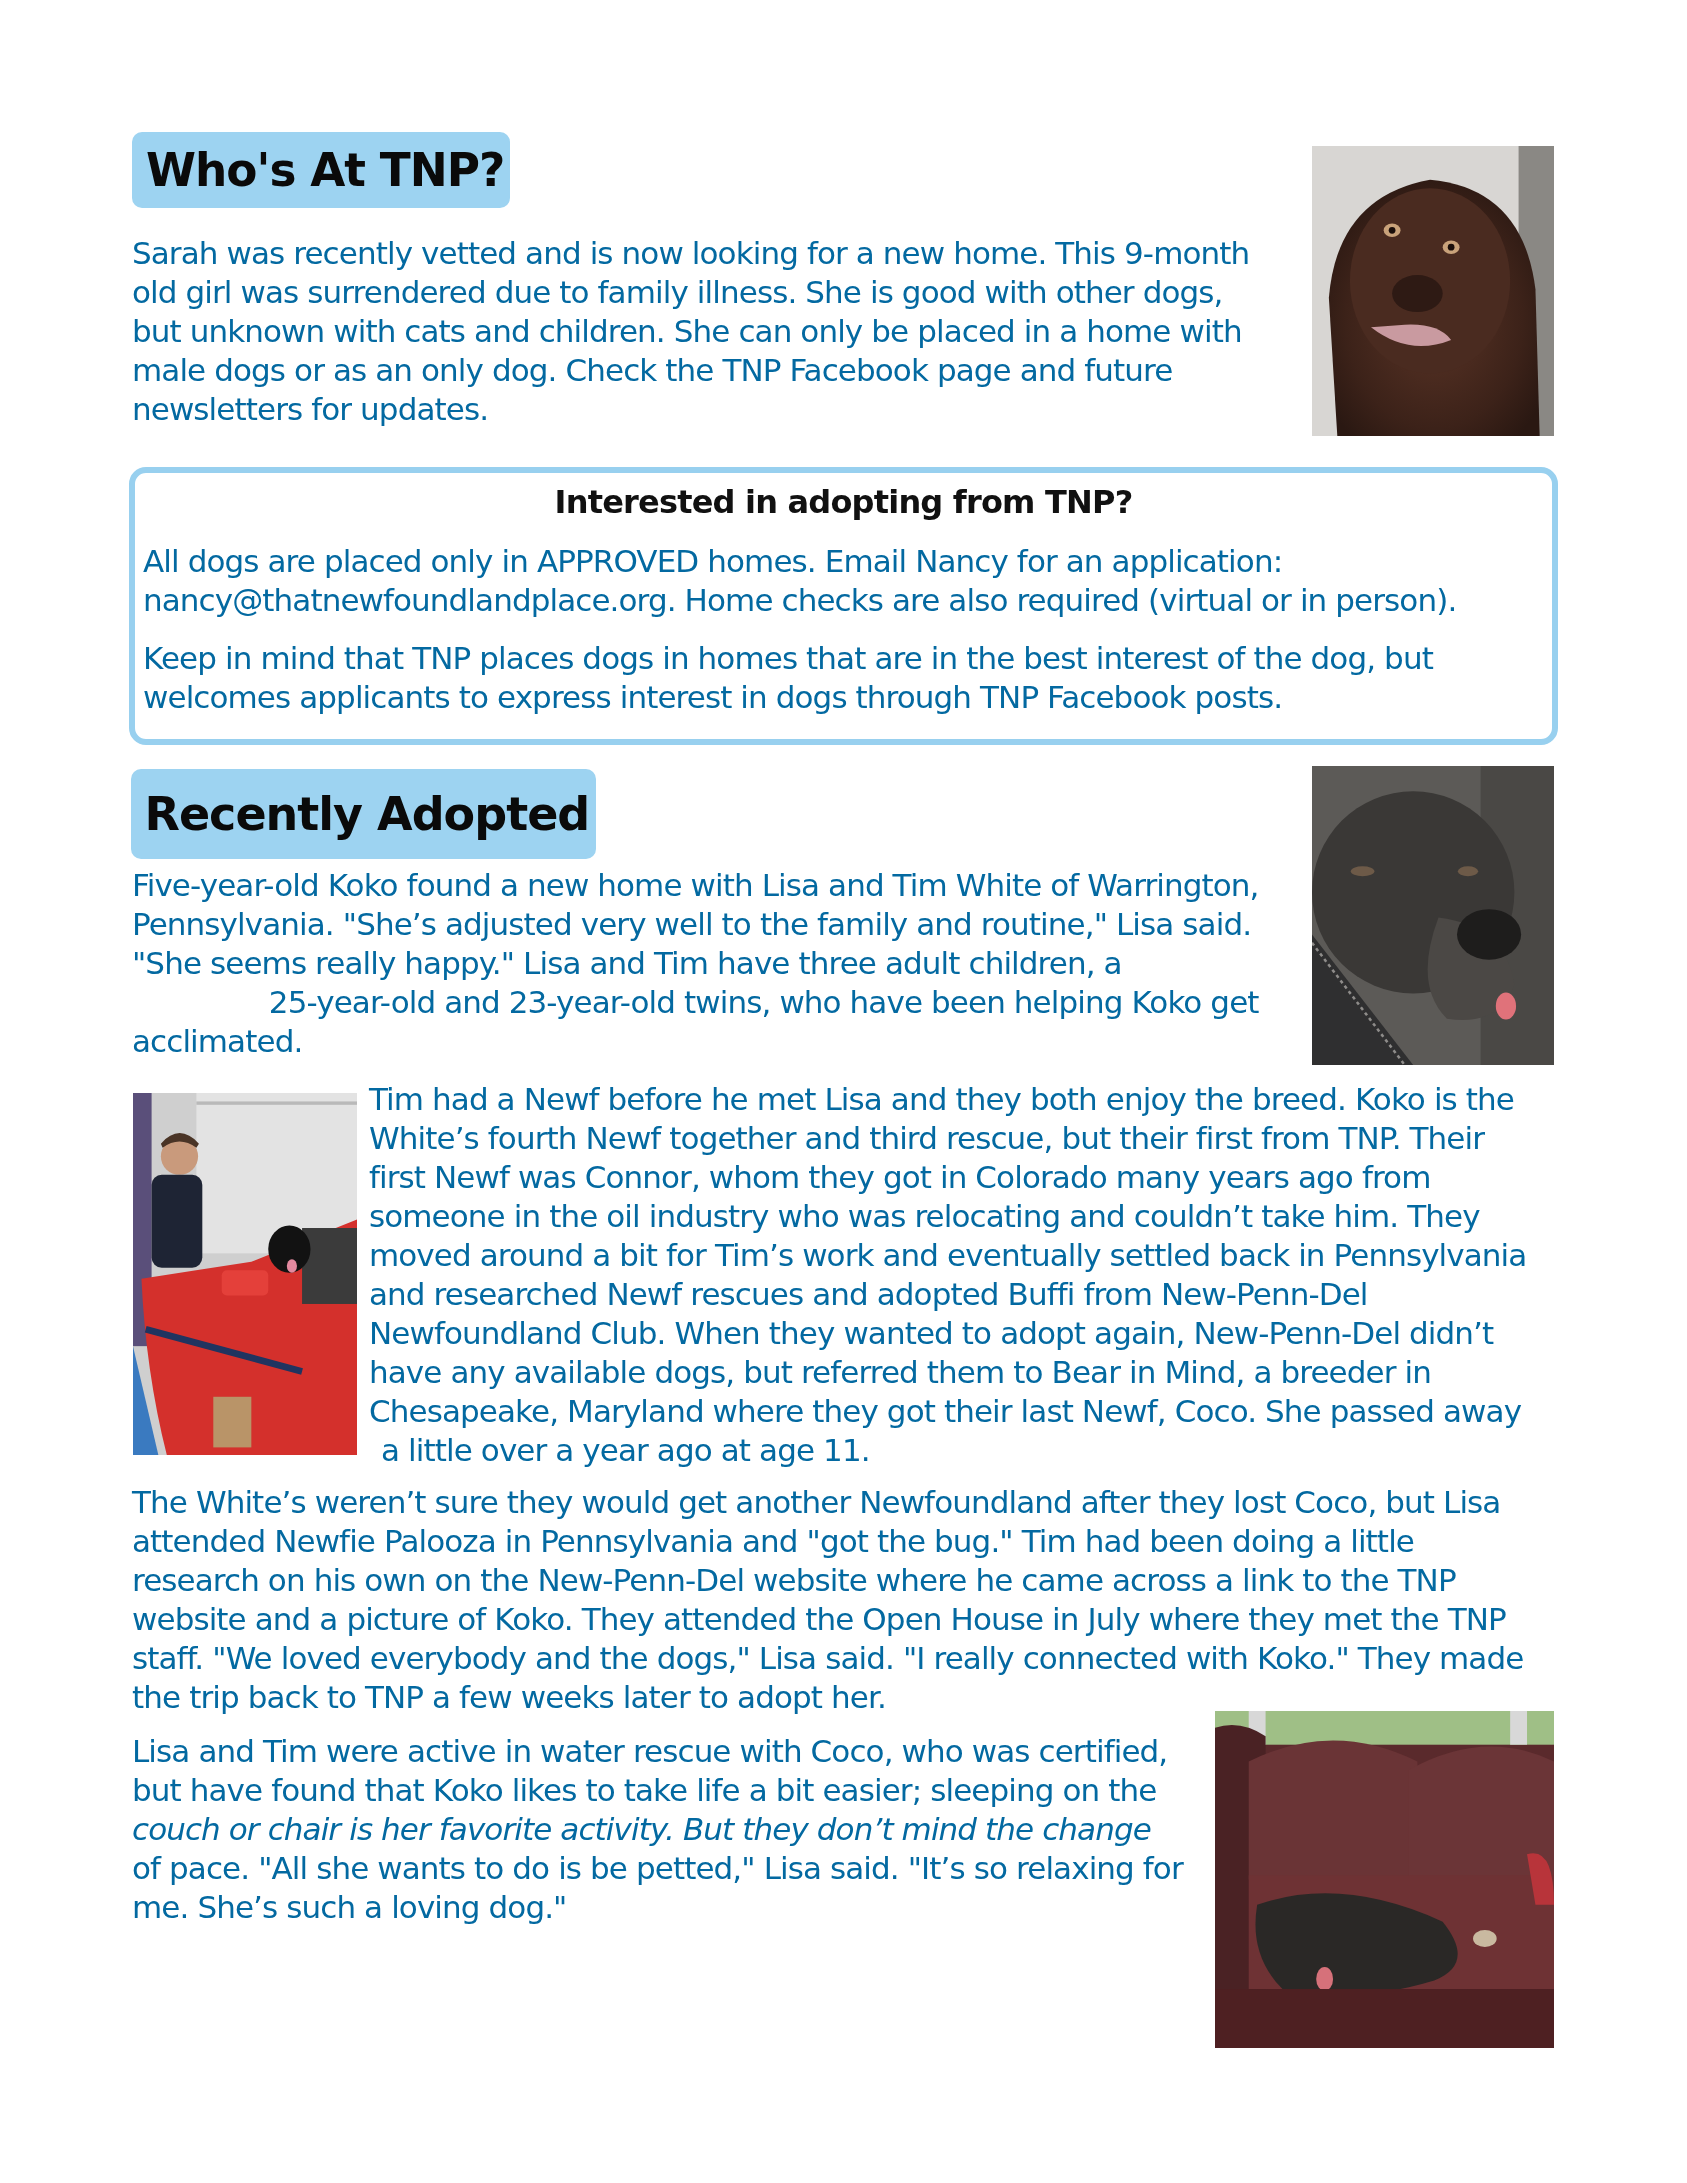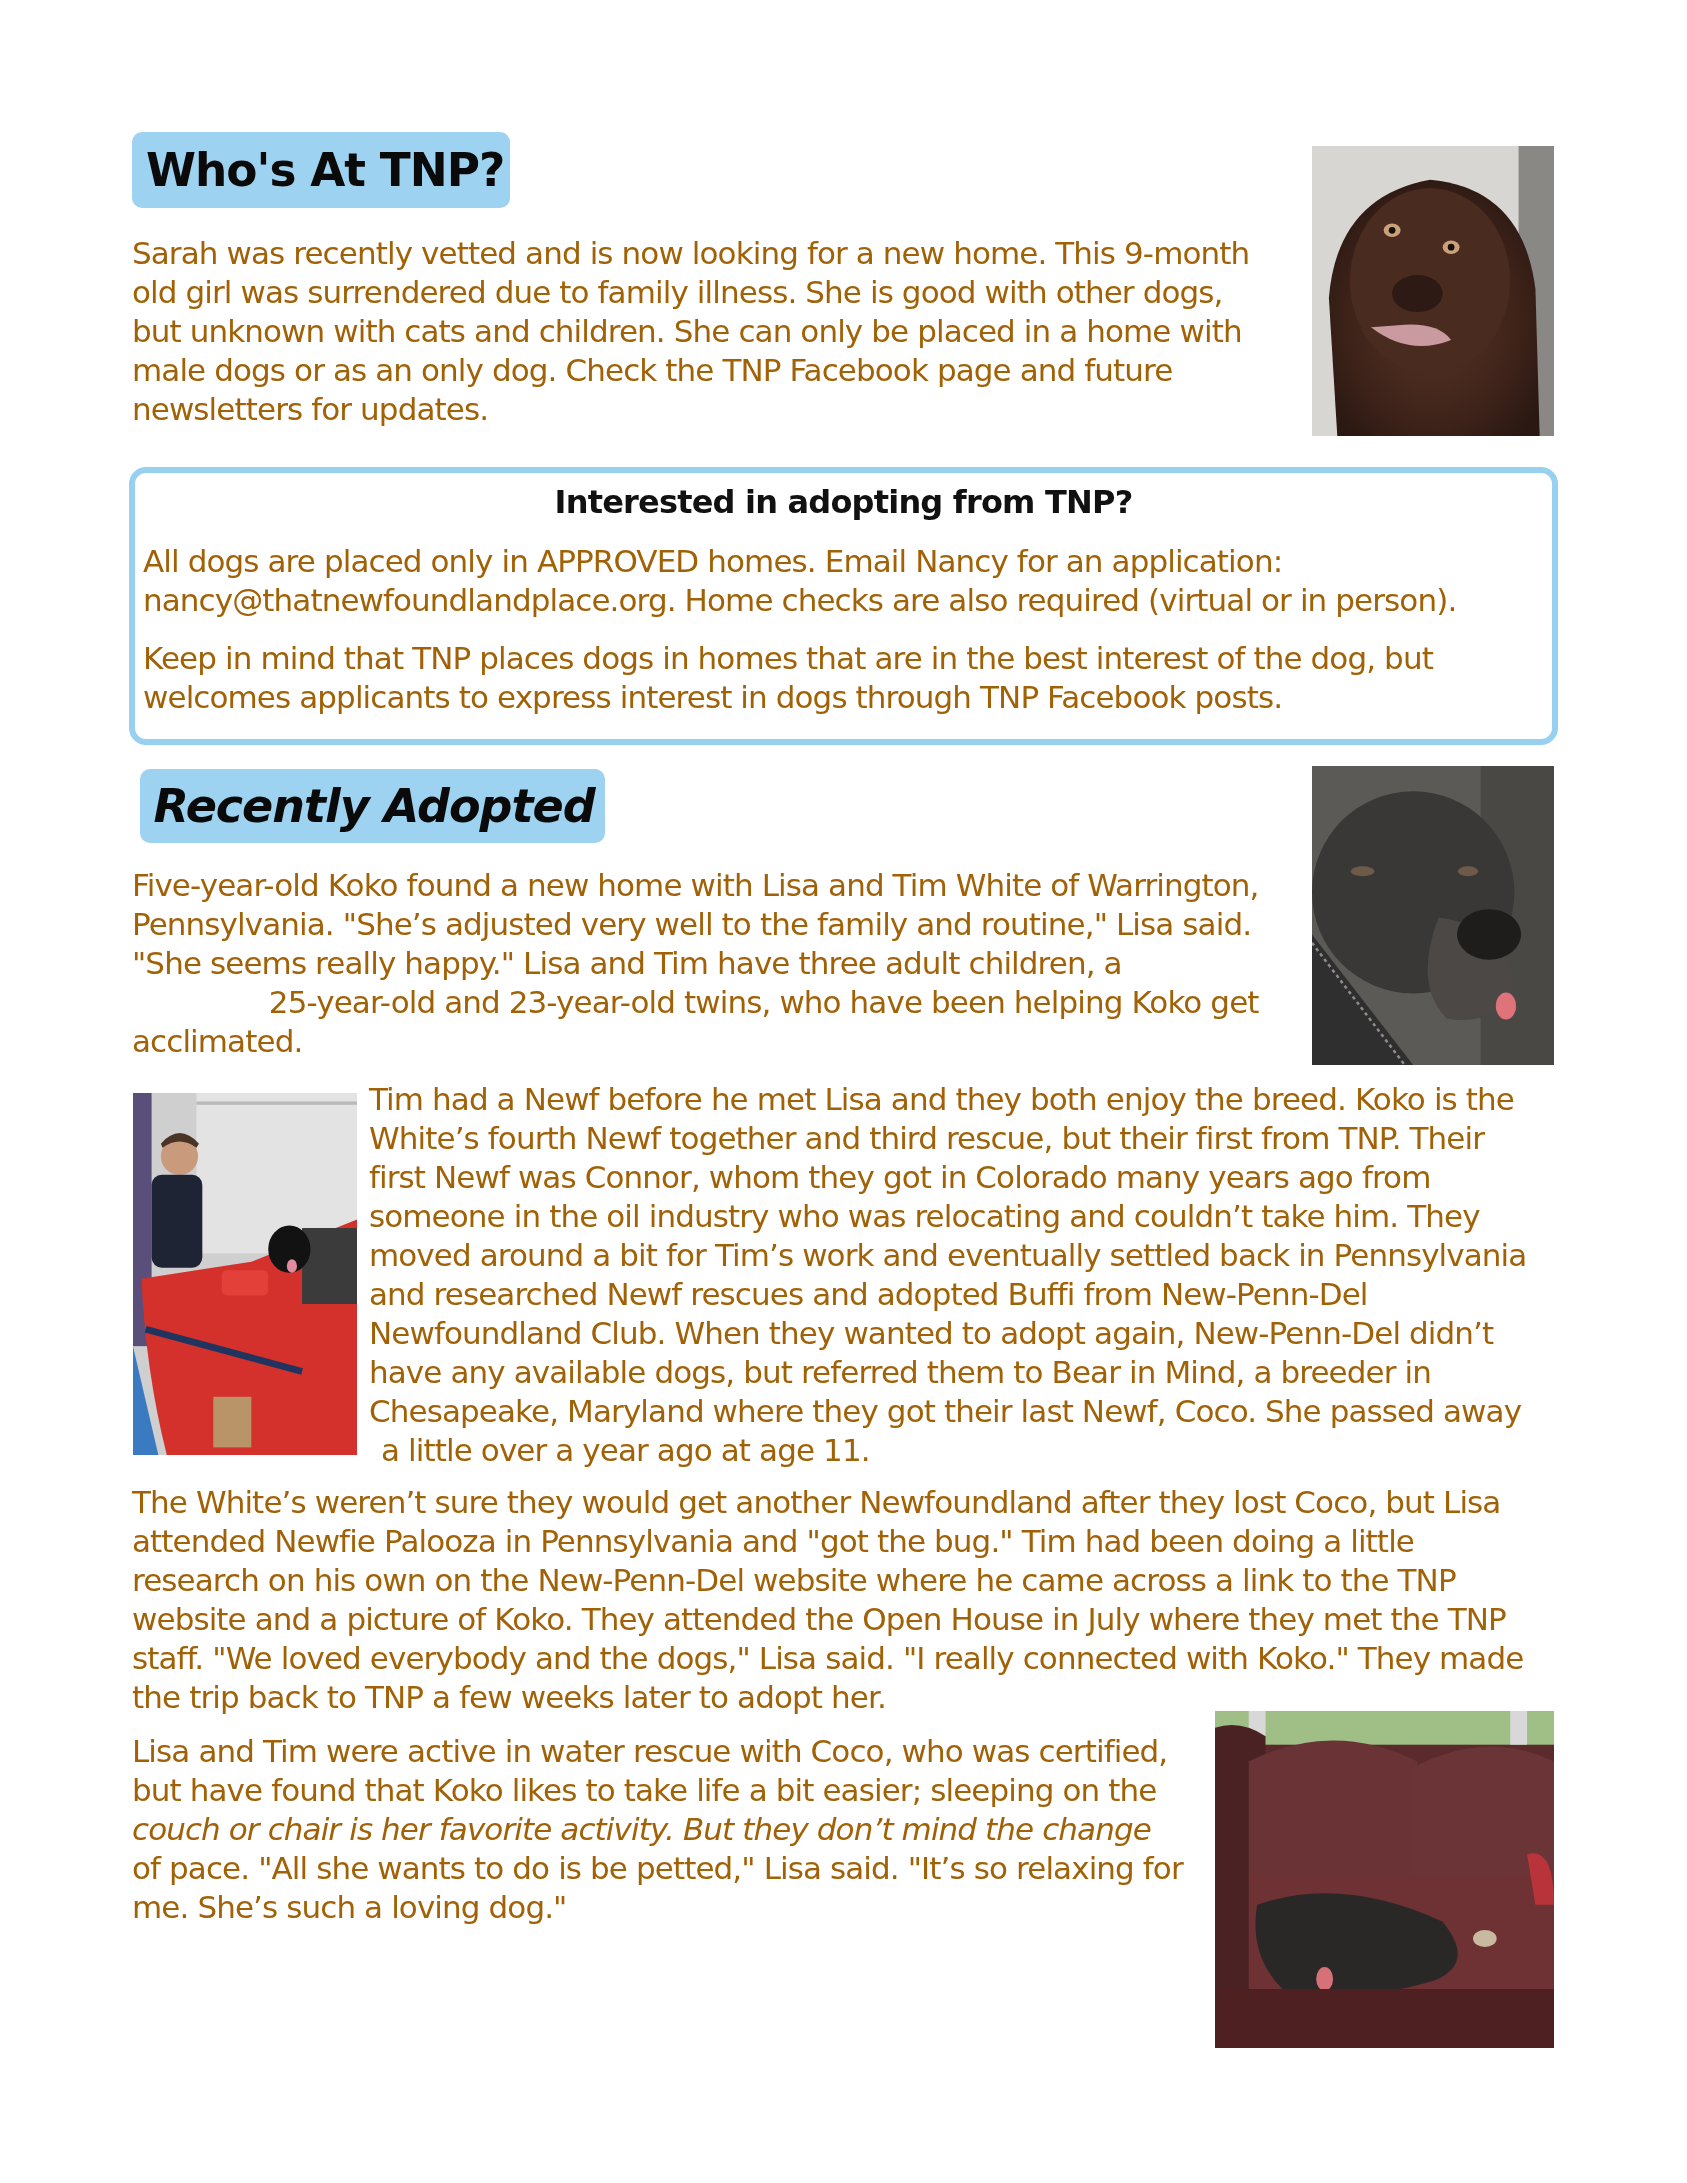--- a/index.html
+++ b/index.html
@@ -4,21 +4,21 @@
 <style>
   html, body { margin: 0; padding: 0; background: #ffffff; }
   body { width: 1687px; height: 2183px; position: relative; overflow: hidden;
          font-family: "DejaVu Sans", sans-serif; color: #111111; }
   .abs { position: absolute; }
   .heading-box { background: #9dd3f1; border-radius: 10px; box-sizing: border-box;
                  display: flex; align-items: center; padding-left: 13.5px; }
   .heading-text { font-family: "DejaVu Sans", sans-serif; font-weight: bold; font-size: 46px;
                   color: #0a0a0a; letter-spacing: -1px; white-space: nowrap; }
   .para { position: absolute; font-size: 31px; line-height: 39px; letter-spacing: -0.9px;
-          white-space: nowrap; color: #a16207; }
+          white-space: nowrap; color: #0369a1; }
   .para .line { display: block; height: 39px; }
   .adopt-box { border: 6.7px solid #98d0ef; border-radius: 17px; box-sizing: border-box; background: #fff; }
   .adopt-title { font-weight: bold; font-size: 32px; letter-spacing: -0.8px; text-align: center;
                  white-space: nowrap; color: #111; }
   .photo { overflow: hidden; }
   .photo svg { display: block; width: 100%; height: 100%; }
 </style>
 </head>
 <body>
 
@@ -61,21 +61,21 @@
 <div class="abs adopt-title" style="left:129px; top:483px; width:1429px;">Interested in adopting from TNP?</div>
 <div class="para" style="left:143px; top:542px;">
   <span class="line" style="display: block;">All dogs are placed only in APPROVED homes. Email Nancy for an application:</span>
   <span class="line" style="display: block;">nancy@thatnewfoundlandplace.org. Home checks are also required (virtual or in person).</span>
 </div>
 <div class="para" style="left:143px; top:639px;">
   <span class="line" style="display: block;">Keep in mind that TNP places dogs in homes that are in the best interest of the dog, but</span>
   <span class="line" style="display: block;">welcomes applicants to express interest in dogs through TNP Facebook posts.</span>
 </div>
 
-<div class="abs heading-box" style="left:140px; top:769px; width:465px; height:74px;font-style:italic;">
+<div class="abs heading-box" style="left:131px; top:769px; width:465px; height:90px;">
   <span class="heading-text">Recently Adopted</span>
 </div>
 
 <div class="abs photo" style="left:1312px; top:766px; width:242px; height:299px;" title="Koko resting her head in a car seat">
   <svg viewBox="0 0 287 355" preserveAspectRatio="none">
     <rect width="287" height="355" fill="#5c5a57"></rect>
     <rect x="200" y="0" width="87" height="355" fill="#4a4845"></rect>
     <path d="M0 200 L120 355 L0 355 Z" fill="#2f2f30"></path>
     <path d="M0 210 L110 355" stroke="#8e8c8a" stroke-width="3" fill="none" stroke-dasharray="4 4"></path>
     <ellipse cx="120" cy="150" rx="120" ry="120" fill="#3a3836"></ellipse>

